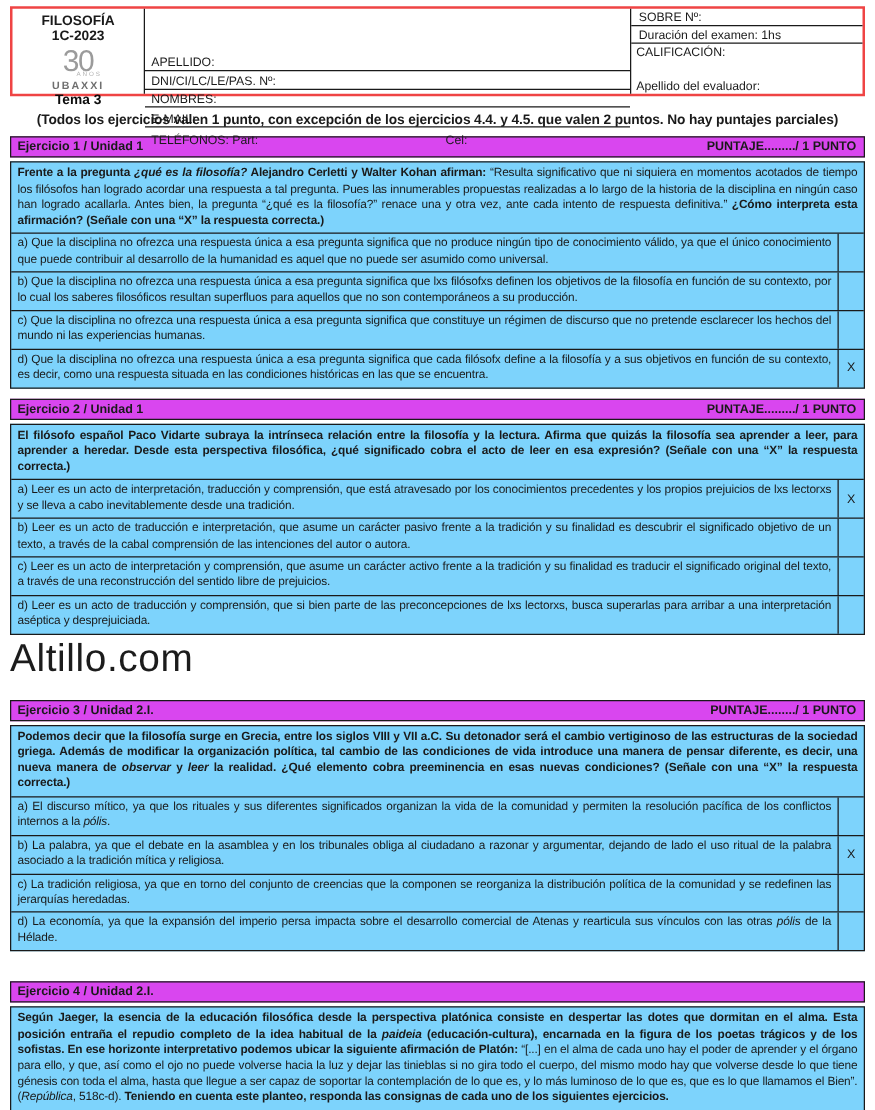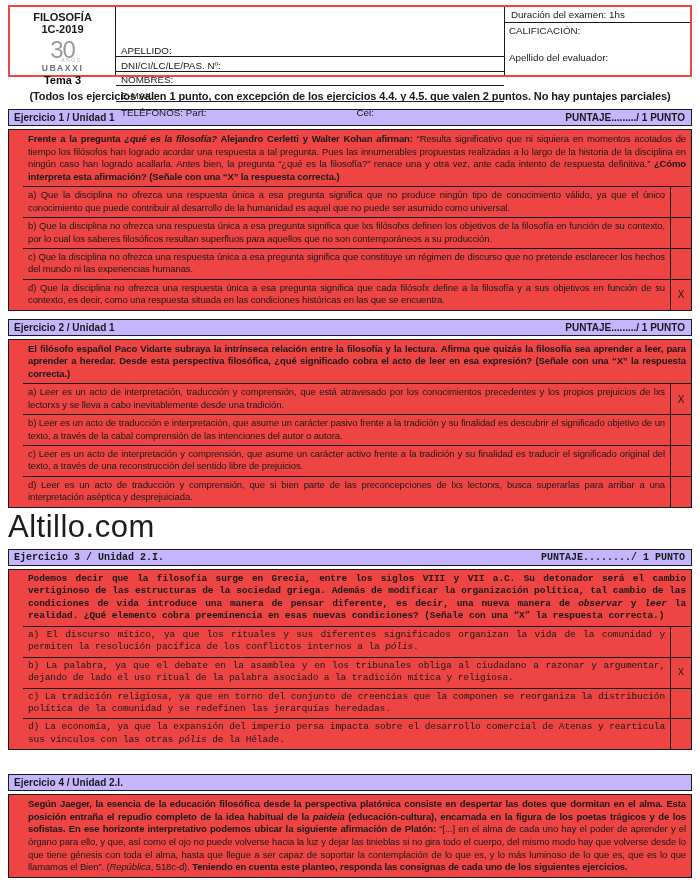--- a/index.html
+++ b/index.html
@@ -28,59 +28,60 @@
   .hrrow.r1,.hrrow.r2{height:16px;}
   .hrbig{flex:1;font-size:9.8px;padding:2px 0 0 4px;border-bottom:none;}
   .evaluador{margin-top:16px;font-size:9.8px;}
 
   
   .instruction{text-align:center;font-weight:bold;font-size:11px;margin:13px 0 7px 0;letter-spacing:-0.1px;}
 
   
   .ex-slot{margin-top:8px;}
   .ex-slot.first{margin-top:0;}
-  .ex-slot.after-watermark{margin-top:1px;font-family:Liberation Mono, monospace;}
+  .ex-slot.after-watermark{margin-top:12px;}
   .ex-slot.big-gap{margin-top:24px;}
-  .ex-header{display:flex;justify-content:space-between;align-items:center;border:1.5px solid #1a1a1a;padding:2px 6px 2px 5px;font-weight:bold;font-size:10px;background:#c4b5fd;}
-  .ex-body{border:1.5px solid #1a1a1a;margin-top:3px;background:#ef4444;padding-left:14px;}
+  .ex-header{display:flex;justify-content:space-between;align-items:center;border:1.5px solid #1a1a1a;padding:2px 6px 2px 5px;font-weight:bold;font-size:10px;background:#d946ef;}
+  .ex-body{border:1.5px solid #1a1a1a;margin-top:3px;background:#7dd3fc;}
   .ex-question{padding:3px 5px 3px 5px;font-size:9.5px;line-height:12.6px;text-align:justify;letter-spacing:-0.12px;}
   .opt-row{display:flex;border-top:1px solid #1a1a1a;}
   .opt-text{flex:1;padding:2px 5px 3px 5px;font-size:9.5px;line-height:12.4px;text-align:justify;letter-spacing:-0.12px;}
   .opt-mark{width:20px;border-left:1px solid #1a1a1a;display:flex;align-items:center;justify-content:center;font-size:10px;flex-shrink:0;}
 
   
   .watermark{font-size:31px;color:#1c1c1c;line-height:38px;height:40px;letter-spacing:0.5px;}
 </style>
 </head>
 <body>
 
 <div class="page">
 
   <div class="htable">
     <div class="hleft">
       <div class="course">FILOSOFÍA</div>
-      <div class="term">1C-2019</div>
+      <div class="term">1C-2023</div>
       <div class="logo">
         <div class="logo-num">30</div>
         <div class="logo-anos">AÑOS</div>
         <div class="logo-uba">UBAXXI</div>
       </div>
       <div class="tema">Tema 3</div>
     </div>
     <div class="hmid">
       <div class="hrow r1"><span>APELLIDO:</span></div>
       <div class="hrow r3"><span>DNI/CI/LC/LE/PAS. Nº:</span></div>
       <div class="hrow r2"><span>NOMBRES:</span></div>
       <div class="hrow r4"><span>E-MAIL:</span></div>
       <div class="hrow r5">
         <span>TELÉFONOS: Part:</span>
         <span class="cel">Cel:</span>
       </div>
     </div>
     <div class="hright">
+      <div class="hrrow r1"><span>SOBRE Nº:</span></div>
       <div class="hrrow r2"><span>Duración del examen: 1hs</span></div>
       <div class="hrbig">
         <div>CALIFICACIÓN:</div>
         <div class="evaluador">Apellido del evaluador:</div>
       </div>
     </div>
   </div>
 
   <div class="instruction">(Todos los ejercicios valen 1 punto, con excepción de los ejercicios 4.4. y 4.5. que valen 2 puntos. No hay puntajes parciales)</div>
 

